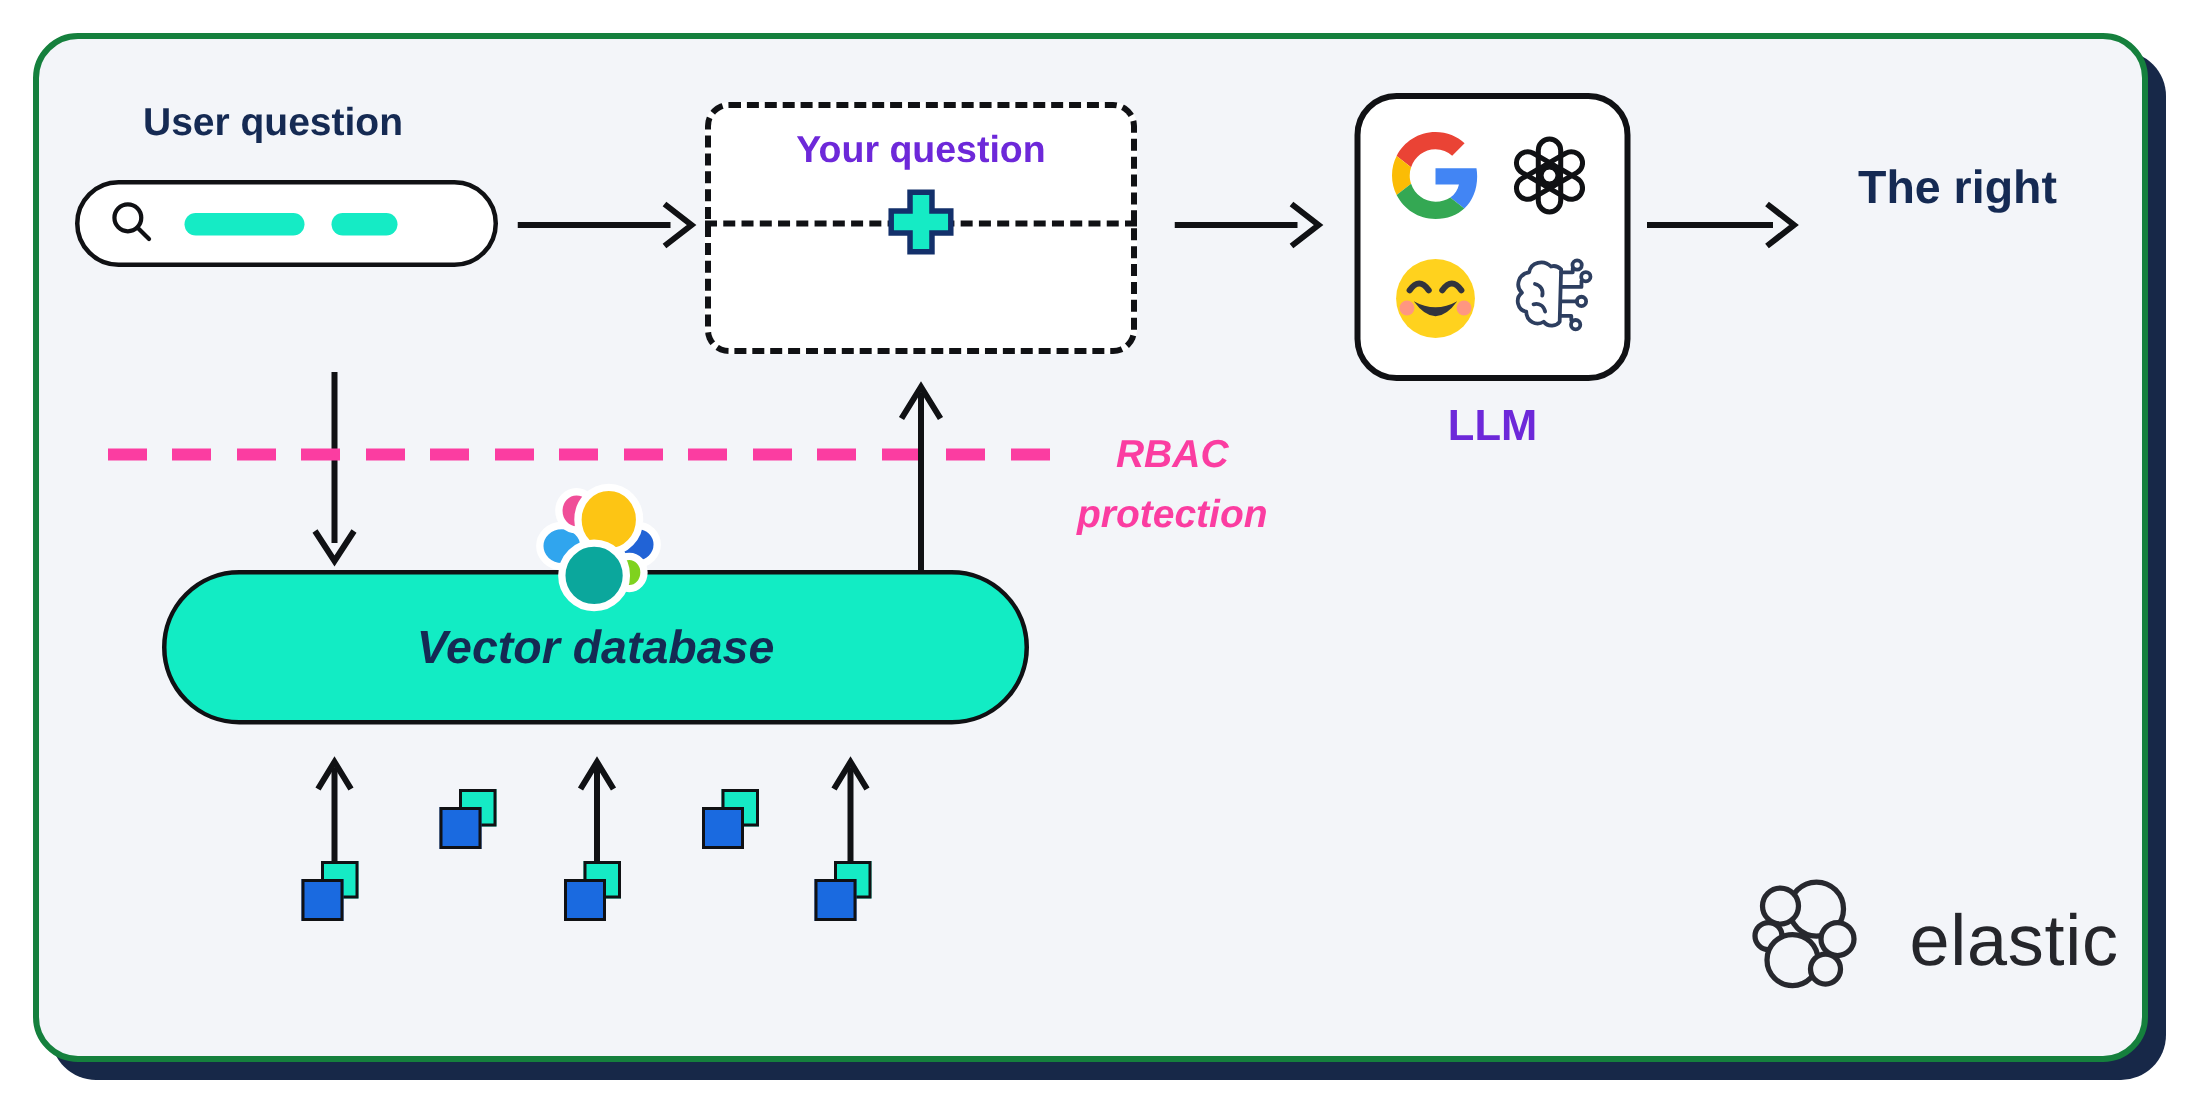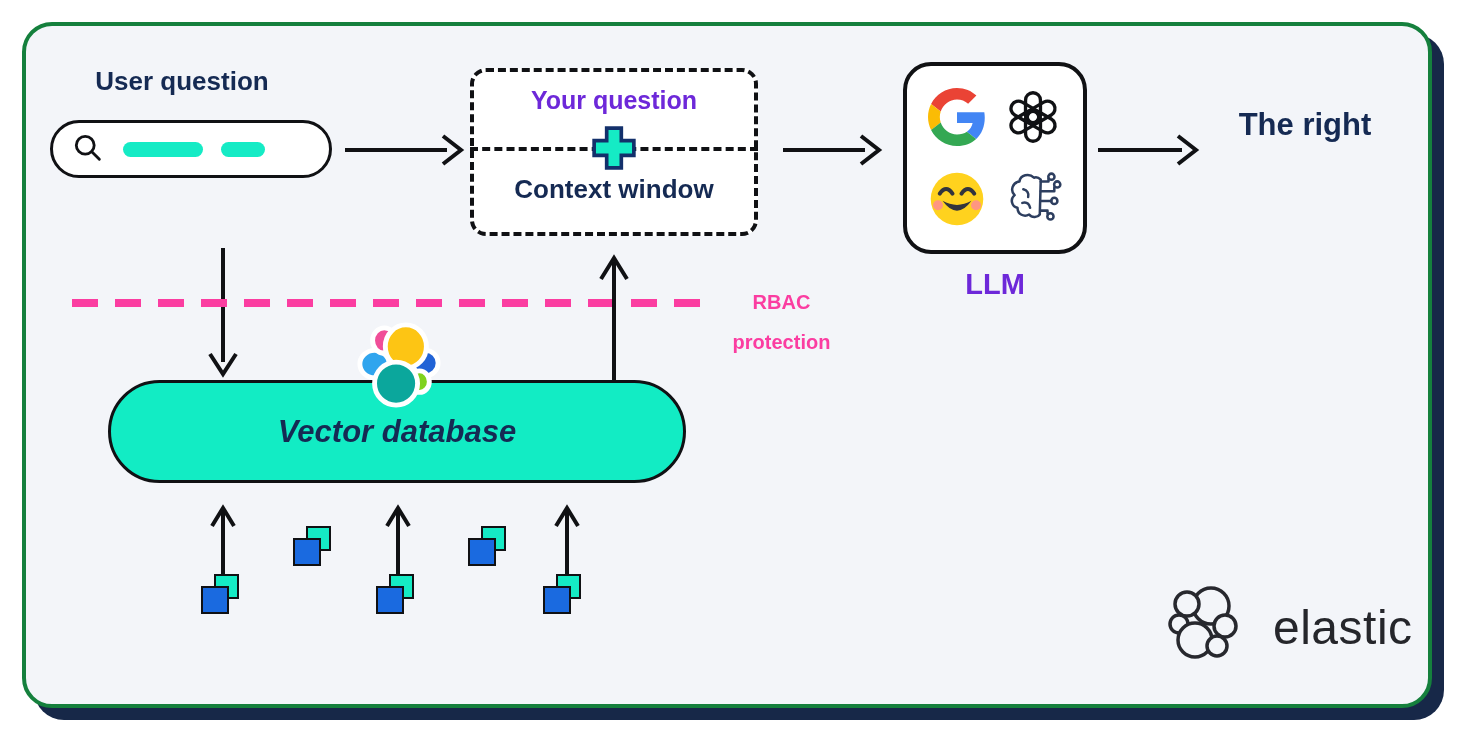--- a/index.html
+++ b/index.html
@@ -66,21 +66,20 @@
   </svg>
 
   <div class="abs context-box">
     <div class="abs blue bold center" style="left:0;top:14px;width:100%;font-size:25px;">Your question</div>
     <div class="context-divider"></div>
     <span class="abs" style="left:50%;top:53px;transform:translateX(-50%);">
       <svg width="46" height="46" viewBox="0 0 44 44">
         <path d="M15 3 h14 v12 h12 v14 h-12 v12 h-14 v-12 H3 V15 h12 Z" fill="#15ebc5" stroke="#13306b" stroke-width="3.5"></path>
       </svg>
     </span>
-    <div class="abs navy bold center" style="left:0;top:102px;width:100%;font-size:26px;">Context window</div>
   </div>
 
   <svg class="abs" style="left:757px;top:107px;" width="100" height="34">
     <line x1="0" y1="17" x2="82" y2="17" stroke="#101114" stroke-width="4"></line>
     <polyline points="78,3 96,17 78,31" fill="none" stroke="#101114" stroke-width="4"></polyline>
   </svg>
 
   <div class="abs llm-box">
     <span style="display:inline-flex;">
       <svg width="58" height="58" viewBox="0 0 48 48">
@@ -142,21 +141,21 @@
     <div>The right</div>
   </div>
 
   <svg class="abs" style="left:180px;top:222px;" width="34" height="134">
     <line x1="17" y1="0" x2="17" y2="114" stroke="#101114" stroke-width="4"></line>
     <polyline points="4,106 17,126 30,106" fill="none" stroke="#101114" stroke-width="4"></polyline>
   </svg>
 
   <div class="abs pink-dashes"></div>
 
-  <div class="abs pink bold center" style="left:678px;top:256px;width:155px;font-size:20px;line-height:40px;">
+  <div class="abs pink bold center" style="left:678px;top:256px;width:155px;font-size:26px;line-height:40px;font-style:italic;">
     <div>RBAC</div>
     <div>protection</div>
   </div>
 
   <svg class="abs" style="left:571px;top:228px;" width="34" height="130">
     <line x1="17" y1="130" x2="17" y2="8" stroke="#101114" stroke-width="4"></line>
     <polyline points="4,25 17,4 30,25" fill="none" stroke="#101114" stroke-width="4"></polyline>
   </svg>
 
   <div class="abs vector-pill">

